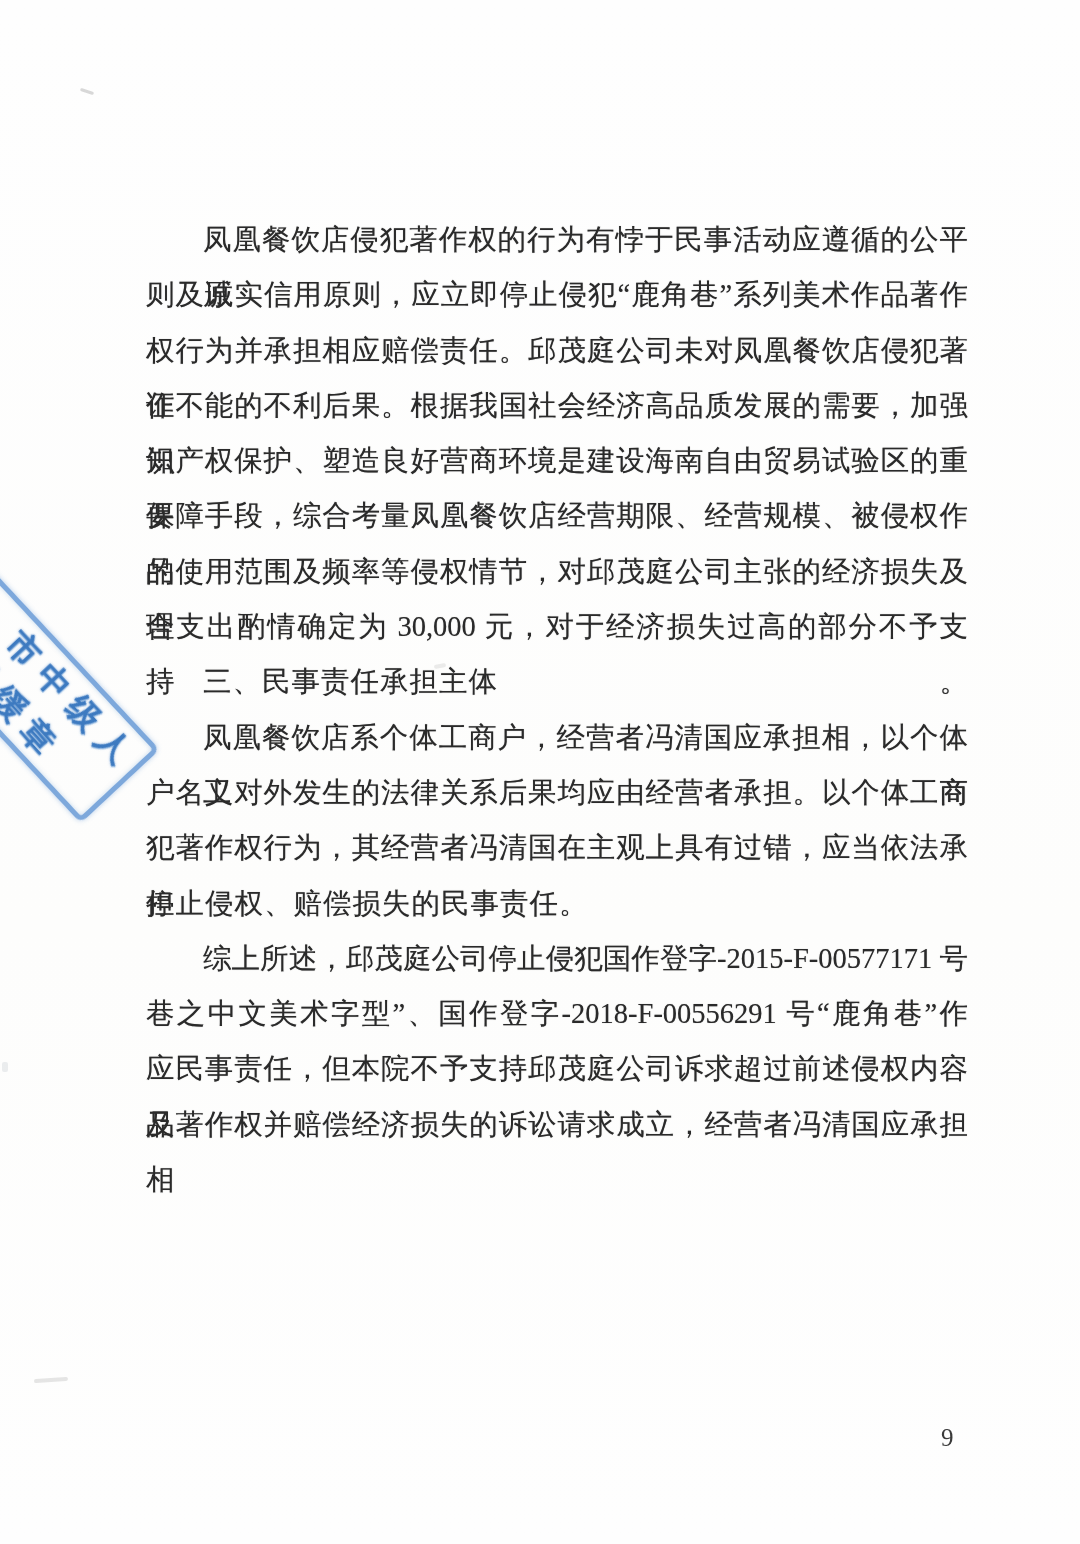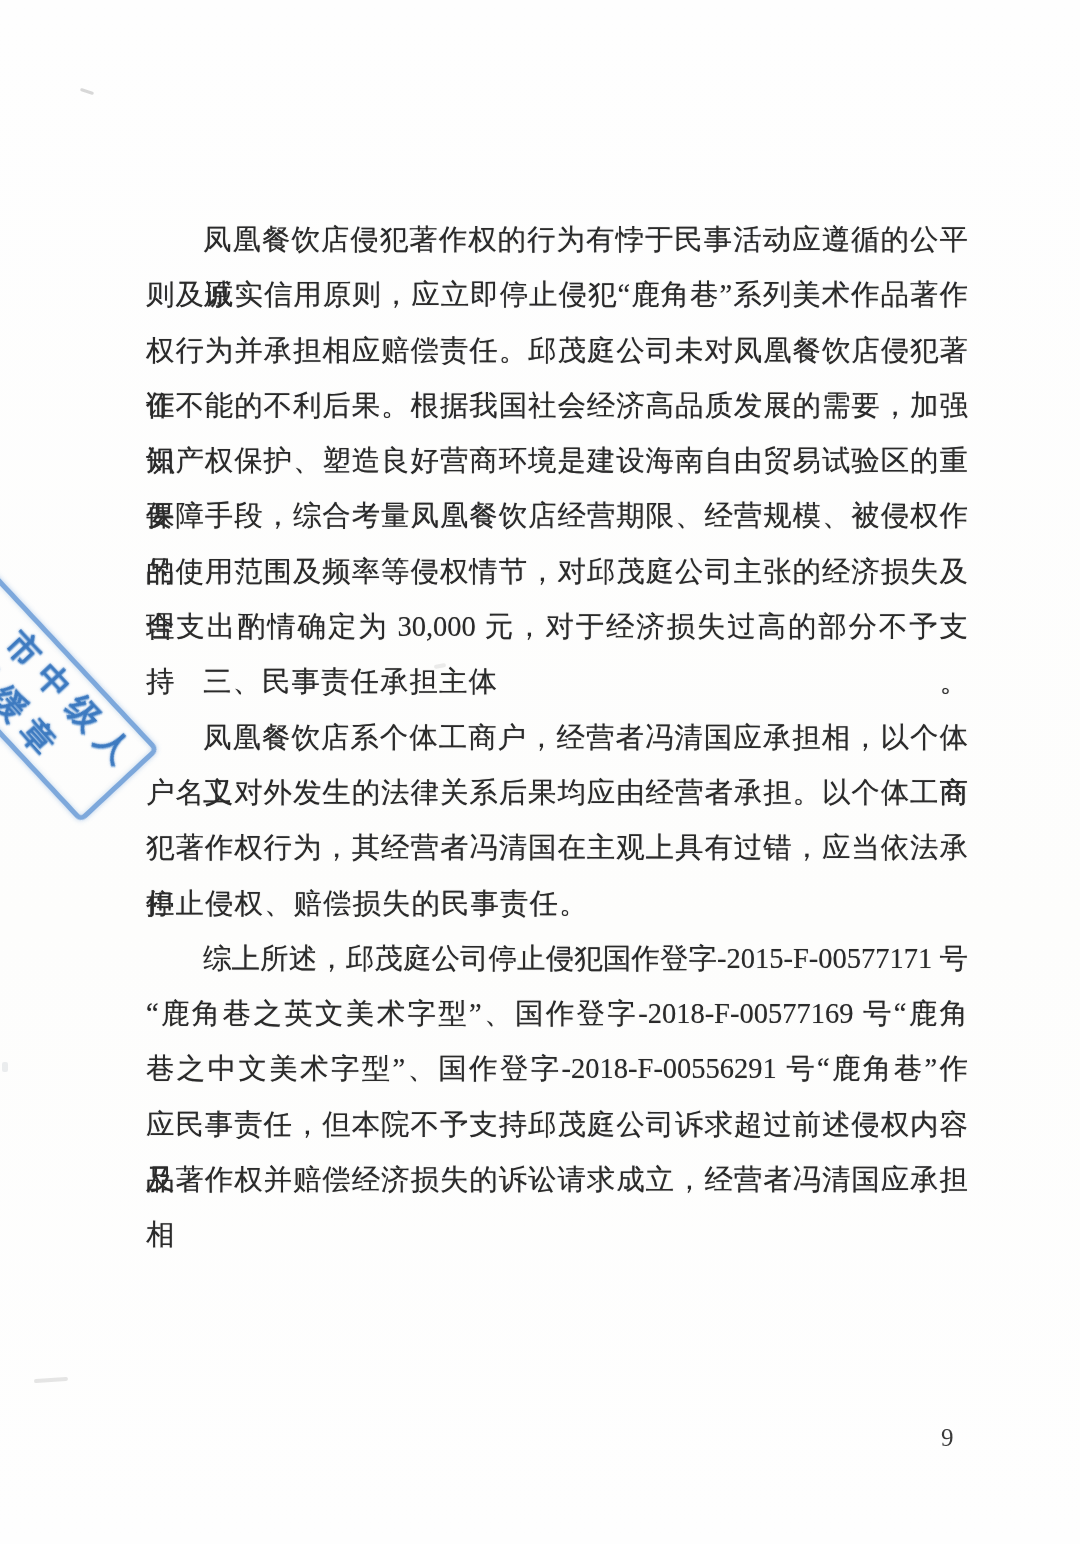--- a/index.html
+++ b/index.html
@@ -99,21 +99,20 @@
       <div class="line">识产权保护、塑造良好营商环境是建设海南自由贸易试验区的重要</div>
       <div class="line">保障手段，综合考量凤凰餐饮店经营期限、经营规模、被侵权作品</div>
       <div class="line">的使用范围及频率等侵权情节，对邱茂庭公司主张的经济损失及合</div>
       <div class="line">理支出酌情确定为 30,000 元，对于经济损失过高的部分不予支持。</div>
       <div class="line indent short">三、民事责任承担主体</div>
       <div class="line indent">凤凰餐饮店系个体工商户，经营者冯清国应承担相，以个体工商</div>
       <div class="line">户名义对外发生的法律关系后果均应由经营者承担。以个体工商</div>
       <div class="line">犯著作权行为，其经营者冯清国在主观上具有过错，应当依法承担</div>
       <div class="line short">停止侵权、赔偿损失的民事责任。</div>
       <div class="line indent">综上所述，邱茂庭公司停止侵犯国作登字-2015-F-00577171 号</div>
-      <div class="line">“鹿角巷之英文美术字型”、国作登字-2018-F-00577169 号“鹿角</div>
       <div class="line">巷之中文美术字型”、国作登字-2018-F-00556291 号“鹿角巷”作</div>
       <div class="line">应民事责任，但本院不予支持邱茂庭公司诉求超过前述侵权内容及</div>
       <div class="line">品著作权并赔偿经济损失的诉讼请求成立，经营者冯清国应承担相</div>
     </div>
 
   <div class="page-number">9</div>
 
   <div class="speck s1"></div>
   <div class="speck s2"></div>
   <div class="speck s3"></div>

